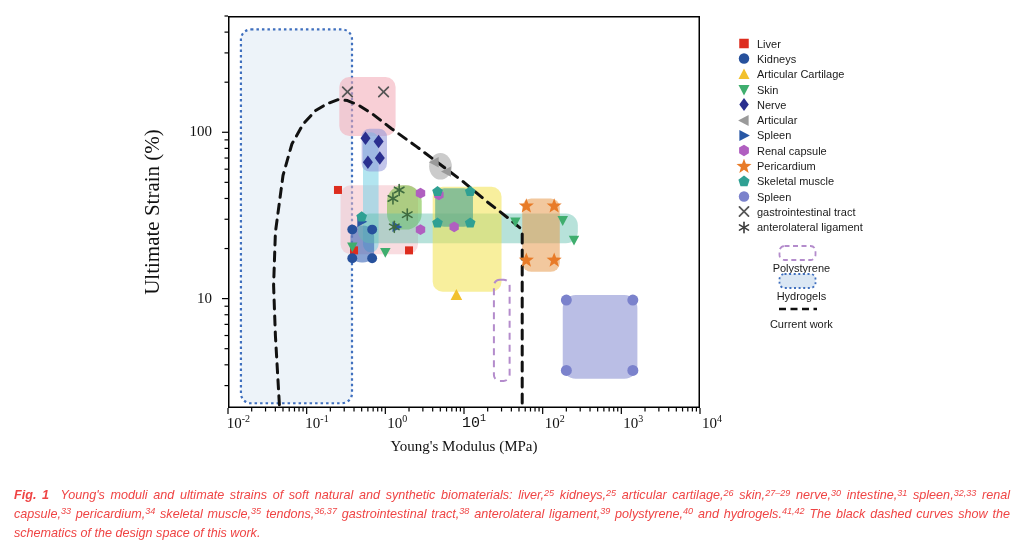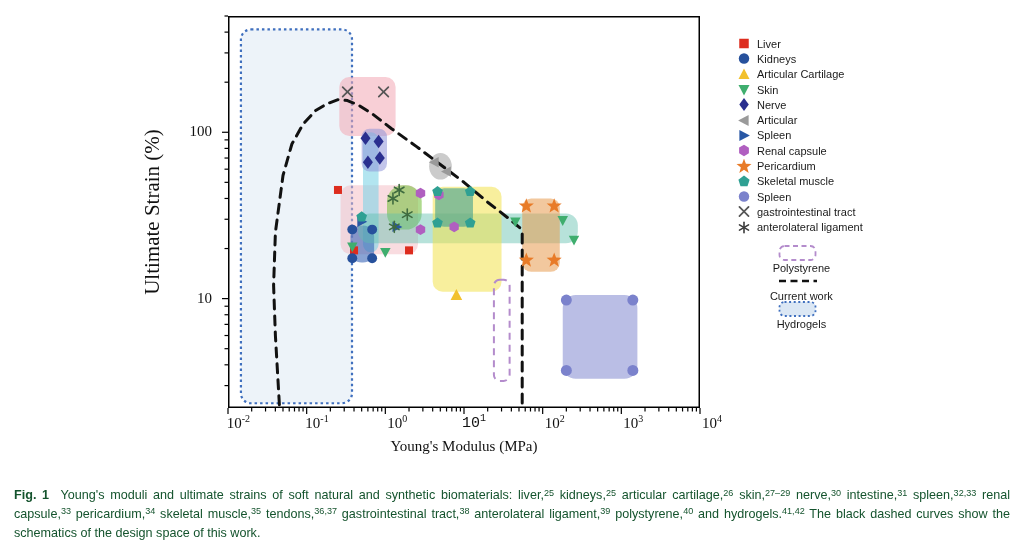--- a/index.html
+++ b/index.html
@@ -20,21 +20,21 @@
           transform:translate(-50%,-50%) rotate(-90deg);
           font-family:"Liberation Serif",serif;font-size:21px;color:#111;}
   #legend{position:absolute;left:735px;top:36px;}
   .lg-item{display:flex;align-items:center;height:15.3px;}
   .lg-icon{width:18px;display:flex;justify-content:center;align-items:center;}
   .lg-label{font-size:11px;color:#1a1a1a;margin-left:4px;white-space:nowrap;}
   .lg-special{display:flex;align-items:center;margin-top:9px;height:19px;flex-direction:column;}
   .lg-swatch{width:42px;display:flex;align-items:center;}
   .lg-special .lg-label{margin-left:5px;}
   .caption{position:absolute;left:14px;top:486px;width:996px;
-           font-size:12.6px;line-height:1.5;color:#14532d;text-align:justify;}
+           font-size:12.6px;line-height:1.5;color:#ef4444;text-align:justify;font-style:italic;}
   .caption .bold{font-weight:bold;}
   .caption .sup{font-size:0.72em;position:relative;top:-0.38em;}
 </style>
 </head>
 <body>
 
 <div class="canvas">
   <svg id="plot-svg" width="472" height="392">
       <rect x="12.929091321709056" y="13.460959375634266" width="111.07642822781331" height="373.7740562694271" rx="10" fill="#dbe7f4" fill-opacity="0.5" stroke="#3f6fbe" stroke-width="2.2" stroke-dasharray="2.5 3"></rect>
       <rect x="111.31123670703768" y="60.970710827297275" width="56.27501974790279" height="59.00506288426927" rx="10" fill="#f2a8b4" fill-opacity="0.55"></rect>
@@ -336,28 +336,28 @@
         <span class="lg-swatch">
           <svg width="40" height="18">
             <rect x="1.5" y="2" width="36" height="14" rx="5" fill="none" stroke="#b48ccc" stroke-width="1.8" stroke-dasharray="5 3.5"></rect>
           </svg>
         </span>
         <span class="lg-label">Polystyrene</span>
       </div>
       <div class="lg-special">
         <span class="lg-swatch">
           <svg width="40" height="18">
-            <line x1="1" y1="9" x2="39" y2="9" stroke="#111111" stroke-width="2.4" stroke-dasharray="7 4.5"></line>
-          </svg>
-        </span>
-        <span class="lg-label">Current work</span>
+            <rect x="1.5" y="2" width="36" height="14" rx="5" fill="#dbe7f4" stroke="#3f6fbe" stroke-width="1.8" stroke-dasharray="2 2.6"></rect>
+          </svg>
+        </span>
+        <span class="lg-label">Hydrogels</span>
       </div>
       <div class="lg-special">
         <span class="lg-swatch">
           <svg width="40" height="18">
-            <rect x="1.5" y="2" width="36" height="14" rx="5" fill="#dbe7f4" stroke="#3f6fbe" stroke-width="1.8" stroke-dasharray="2 2.6"></rect>
-          </svg>
-        </span>
-        <span class="lg-label">Hydrogels</span>
+            <line x1="1" y1="9" x2="39" y2="9" stroke="#111111" stroke-width="2.4" stroke-dasharray="7 4.5"></line>
+          </svg>
+        </span>
+        <span class="lg-label">Current work</span>
       </div>
     </div>
   <div class="caption" id="caption"><span class="bold">Fig. 1</span><span>&nbsp;&nbsp;Young's moduli and ultimate strains of soft natural and synthetic biomaterials: liver,</span><span class="sup">25</span><span> kidneys,</span><span class="sup">25</span><span> articular cartilage,</span><span class="sup">26</span><span> skin,</span><span class="sup">27–29</span><span> nerve,</span><span class="sup">30</span><span> intestine,</span><span class="sup">31</span><span> spleen,</span><span class="sup">32,33</span><span> renal capsule,</span><span class="sup">33</span><span> pericardium,</span><span class="sup">34</span><span> skeletal muscle,</span><span class="sup">35</span><span> tendons,</span><span class="sup">36,37</span><span> gastrointestinal tract,</span><span class="sup">38</span><span> anterolateral ligament,</span><span class="sup">39</span><span> polystyrene,</span><span class="sup">40</span><span> and hydrogels.</span><span class="sup">41,42</span><span> The black dashed curves show the schematics of the design space of this work.</span></div>
 </div>
 
 </body></html>

